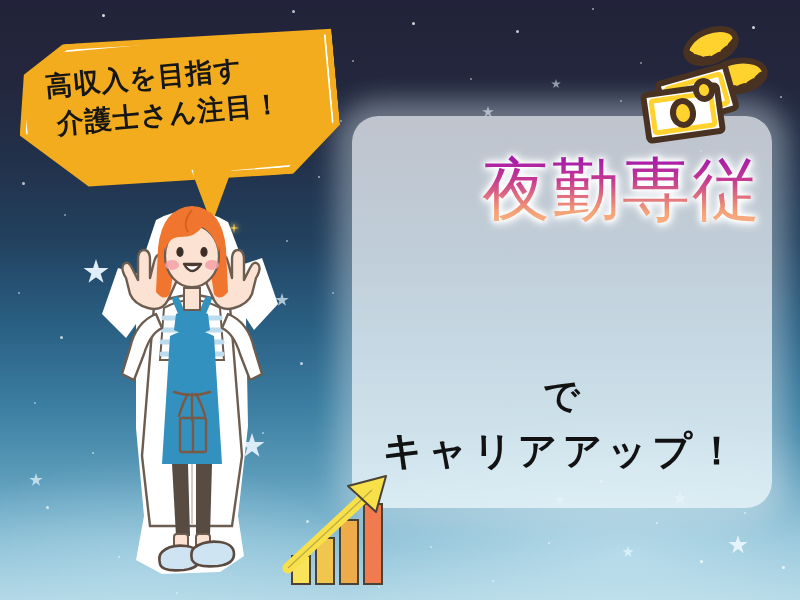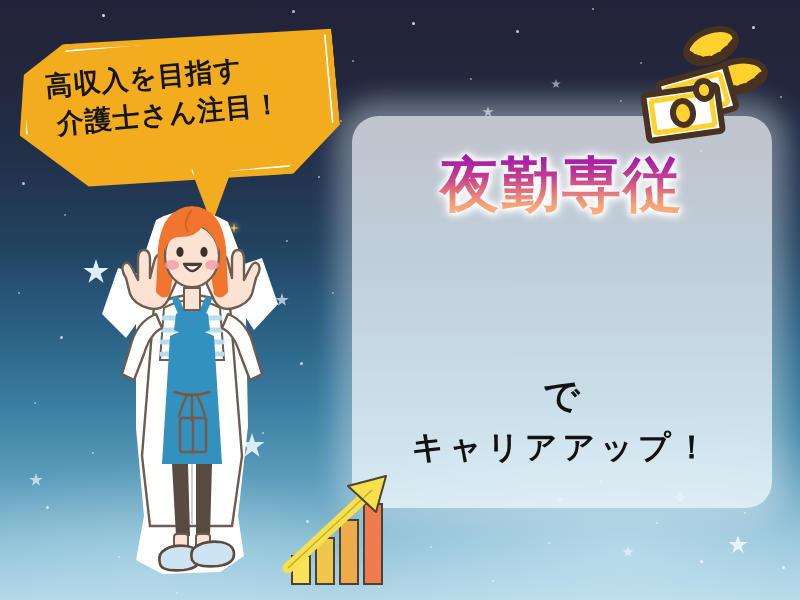--- a/index.html
+++ b/index.html
@@ -156,50 +156,51 @@
   
   .headline {
     position: absolute;
     left: 362px;
     top: 150px;
     width: 400px;
     text-align: center;
   }
   .hl-line {
     display: block;
-    font-size: 59px;
-    font-weight: 700;
+    font-size: 68px;
+    font-weight: 400;
     line-height: 1.18;
     letter-spacing: 2px;
     background: linear-gradient(to bottom, #9b17a6 0%, #a81ea8 14%, #c53b92 38%, #e0707e 58%, #f4a277 78%, #fcb888 100%);
     -webkit-background-clip: text;
     background-clip: text;
     color: transparent;
     -webkit-text-fill-color: transparent;
     filter: drop-shadow(0 0 2px #fff) drop-shadow(0 0 3px #fff) drop-shadow(1px 1px 4px rgba(255,255,255,.95));
+    text-align: right;
   }
   .subline-wrap {
     position: absolute;
     left: 362px;
     top: 376px;
     width: 400px;
     text-align: center;
     color: #121212;
     font-weight: 700;
   }
   .sub-de {
     display: block;
     font-size: 36px;
     line-height: 1.1;
     letter-spacing: 1px;
   }
   .sub-career {
     display: block;
     margin-top: 14px;
-    font-size: 32px;
+    font-size: 39px;
     letter-spacing: 5px;
     line-height: 1.1;
   }
 
   
   .character { position: absolute; left: 96px; top: 196px; width: 190px; height: 390px; }
   .ch-svg { width: 100%; height: 100%; display: block; }
 
   
   .money { position: absolute; left: 638px; top: 22px; width: 160px; height: 130px; }

